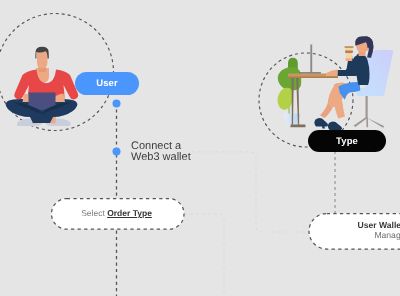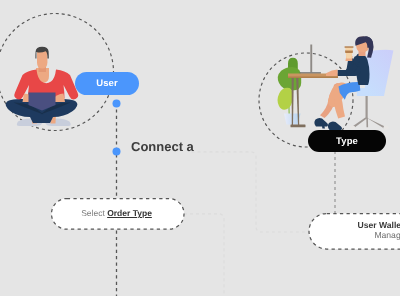--- a/index.html
+++ b/index.html
@@ -7,21 +7,21 @@
        font-family:"Liberation Sans",sans-serif;
        -webkit-font-smoothing:antialiased;text-rendering:geometricPrecision;}
   #stage{position:relative;width:400px;height:296px;background:#e5e5e5;overflow:hidden;padding-left:44px;}
   #stage svg.layer{position:absolute;left:0;top:0;width:400px;height:296px;overflow:visible;}
 
   .pill{position:absolute;display:flex;align-items:center;justify-content:center;
         border-radius:999px;color:#fff;font-weight:700;}
   #user-pill{left:75px;top:72px;width:64px;height:23px;background:#4b96fc;font-size:9.5px;letter-spacing:.1px;}
   #admin-pill{left:308px;top:130px;width:78px;height:22px;background:#050505;font-size:9.5px;letter-spacing:.1px;}
 
-  .steptext{position:absolute;font-weight:700;color:#3d3d3d;font-size:13px;line-height:11px;}
+  .steptext{position:absolute;font-weight:400;color:#3d3d3d;font-size:11px;line-height:11px;}
   #connect-step{left:131px;top:141px;}
 
   .boxlabel{position:absolute;font-size:8.5px;white-space:nowrap;}
   #order-label{left:50px;top:208px;width:133px;text-align:center;}
   #order-label .lt{color:#7d7d7d;font-weight:400;}
   #order-label .bd{color:#333;font-weight:700;text-decoration:underline;}
   #wallet-label{left:309px;top:213.5px;width:124px;height:35.5px;overflow:hidden;}
   #wallet-label .w1{position:absolute;left:48.5px;top:6.4px;color:#3a3a3a;font-weight:700;font-size:8.6px;white-space:nowrap;}
   #wallet-label .w2{position:absolute;left:65.4px;top:16.9px;color:#6e6e6e;font-weight:400;font-size:8.6px;white-space:nowrap;}
 </style>
@@ -155,20 +155,21 @@
 
   <div class="pill" id="user-pill">
     <span>User</span>
   </div>
   <div class="pill" id="admin-pill">
     <span>Type</span>
   </div>
 
   <div class="steptext" id="connect-step">
     <div>Connect a</div>
+    <div>Web3 wallet</div>
   </div>
 
   <div class="boxlabel" id="order-label">
     <span class="lt">Select </span><span class="bd">Order Type</span>
   </div>
 
   <div class="boxlabel" id="wallet-label">
     <div class="w1">User Wallet</div>
     <div class="w2">Management</div>
   </div>

